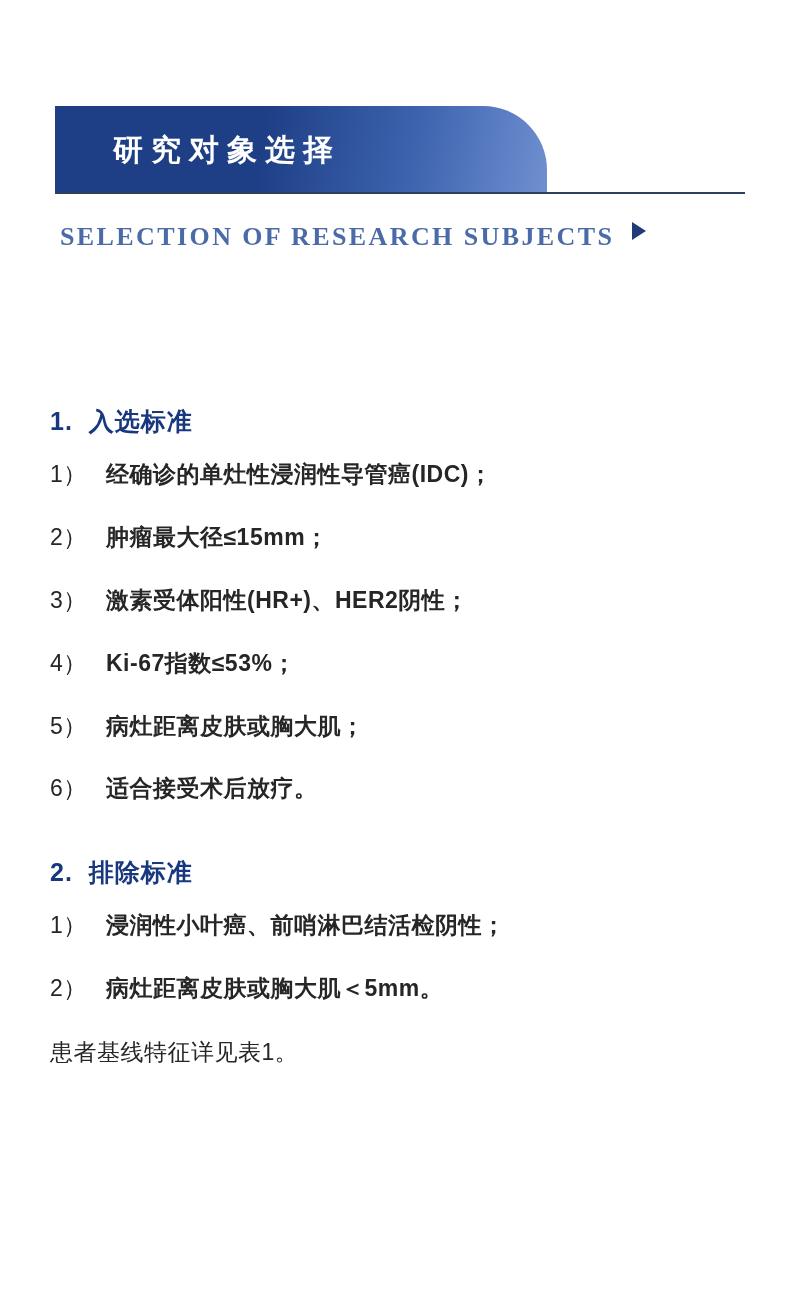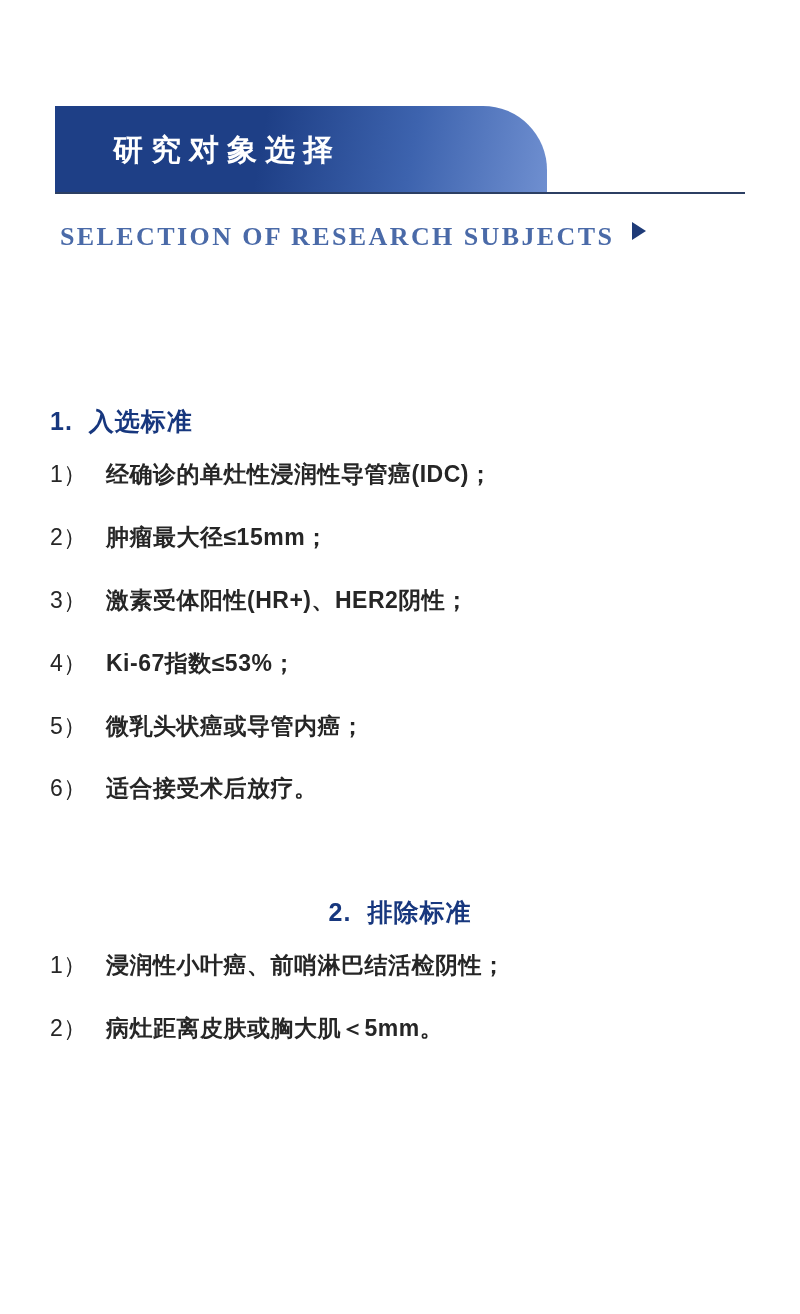--- a/index.html
+++ b/index.html
@@ -103,22 +103,21 @@
     font-weight: bold;
     color: #17377e;
     letter-spacing: 1px;
     margin: 0 0 22px 0;
     white-space: nowrap;
   }
   .section-heading .num {
     margin-right: 16px;
   }
   .section-2 .section-heading {
-    margin-top: 92px;
-    text-align: center;
+    margin-top: 52px;
   }
   ol.items {
     list-style: none;
     margin: 0;
     padding: 0;
   }
   ol.items li {
     display: flex;
     align-items: baseline;
     font-size: 23px;
@@ -179,21 +178,21 @@
         <li>
           <span class="marker">3）</span>
           <span class="text">激素受体阳性(HR+)、HER2阴性；</span>
         </li>
         <li>
           <span class="marker">4）</span>
           <span class="text">Ki-67指数≤53%；</span>
         </li>
         <li>
           <span class="marker">5）</span>
-          <span class="text">微乳头状癌或导管内癌；</span>
+          <span class="text">病灶距离皮肤或胸大肌；</span>
         </li>
         <li>
           <span class="marker">6）</span>
           <span class="text">适合接受术后放疗。</span>
         </li>
       </ol>
     </div>
 
     <div class="section section-2">
       <div class="section-heading">
@@ -202,16 +201,17 @@
       <ol class="items">
         <li>
           <span class="marker">1）</span>
           <span class="text">浸润性小叶癌、前哨淋巴结活检阴性；</span>
         </li>
         <li>
           <span class="marker">2）</span>
           <span class="text">病灶距离皮肤或胸大肌＜5mm。</span>
         </li>
       </ol>
+      <div class="closing-note">患者基线特征详见表1。</div>
     </div>
 
   </div>
 </div>
 
 </body></html>

